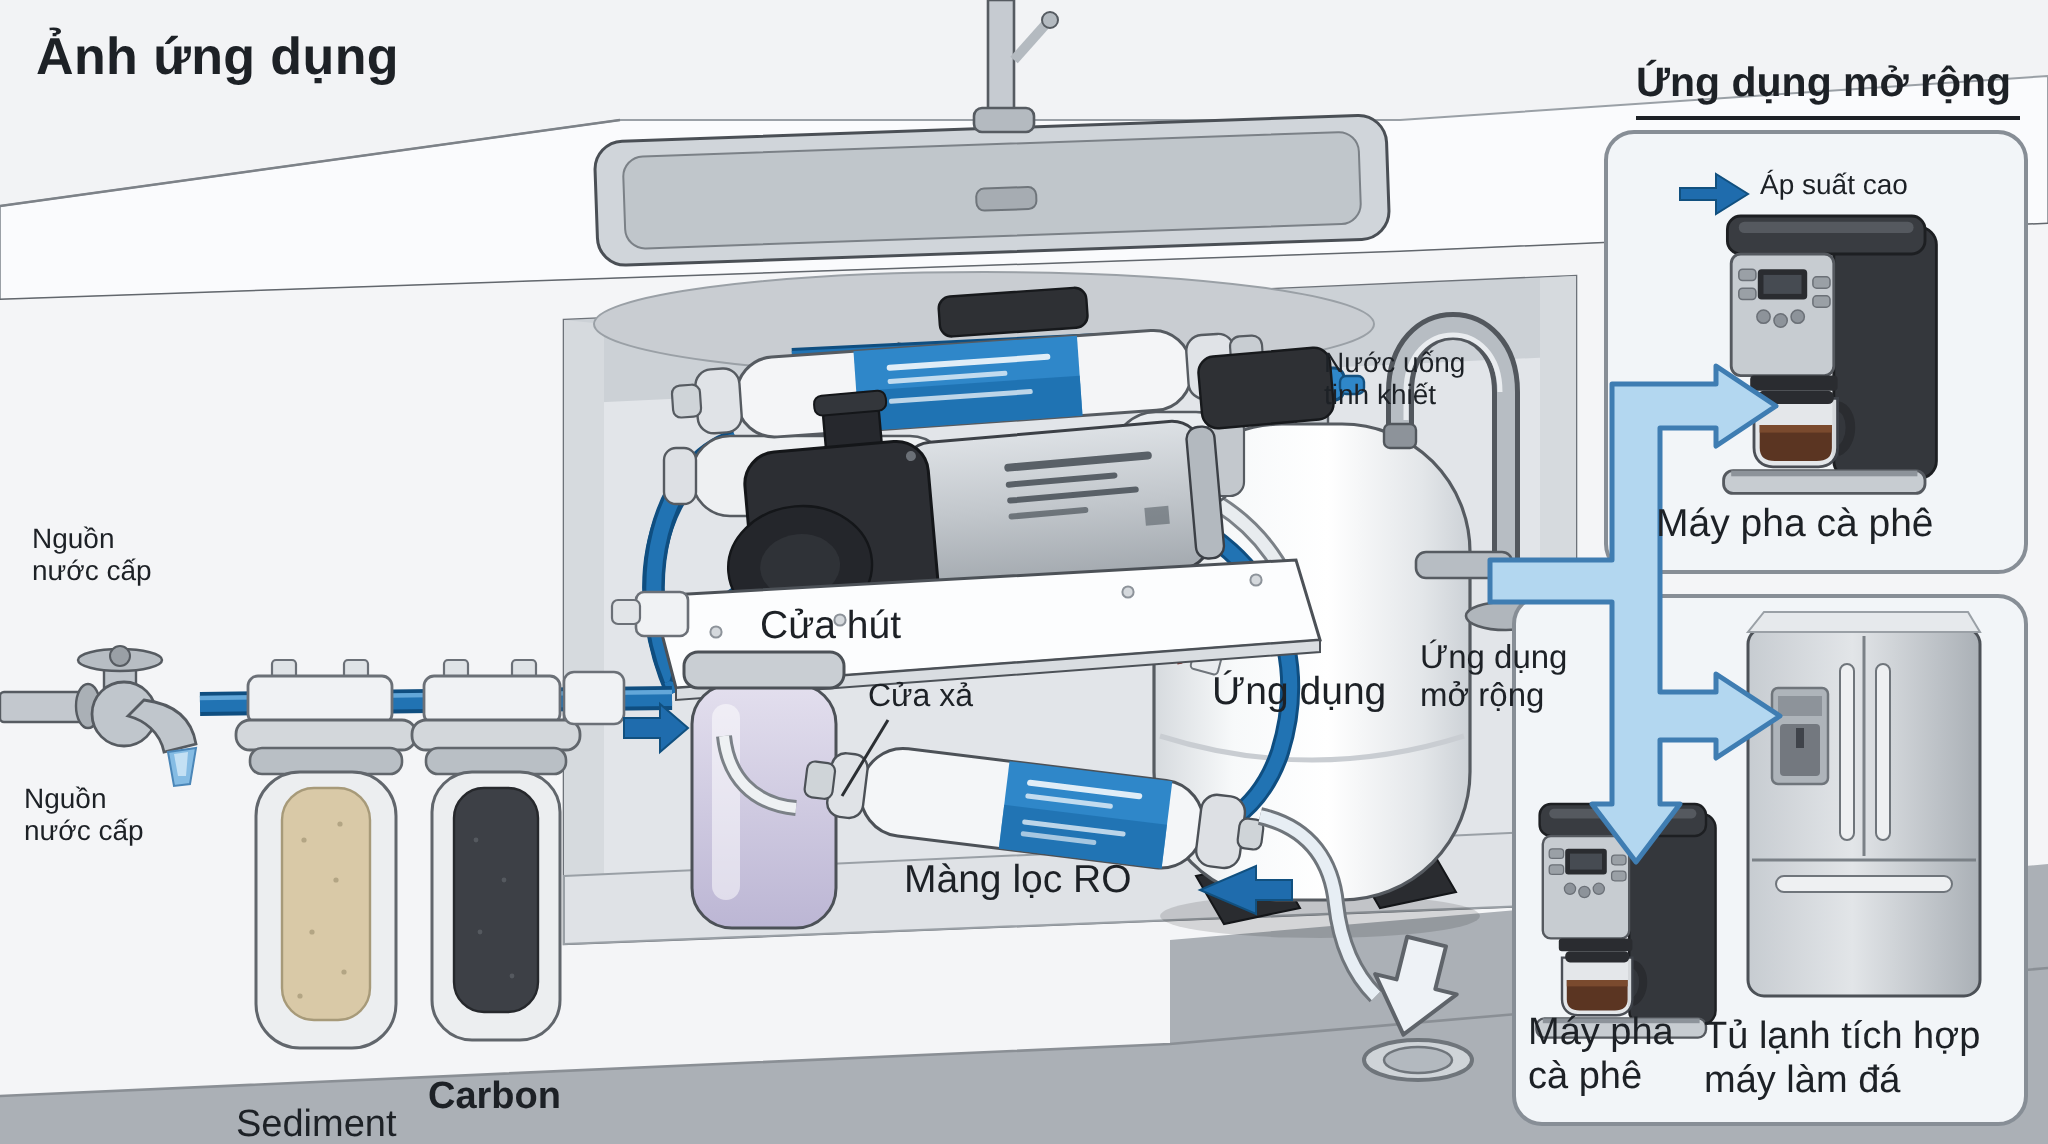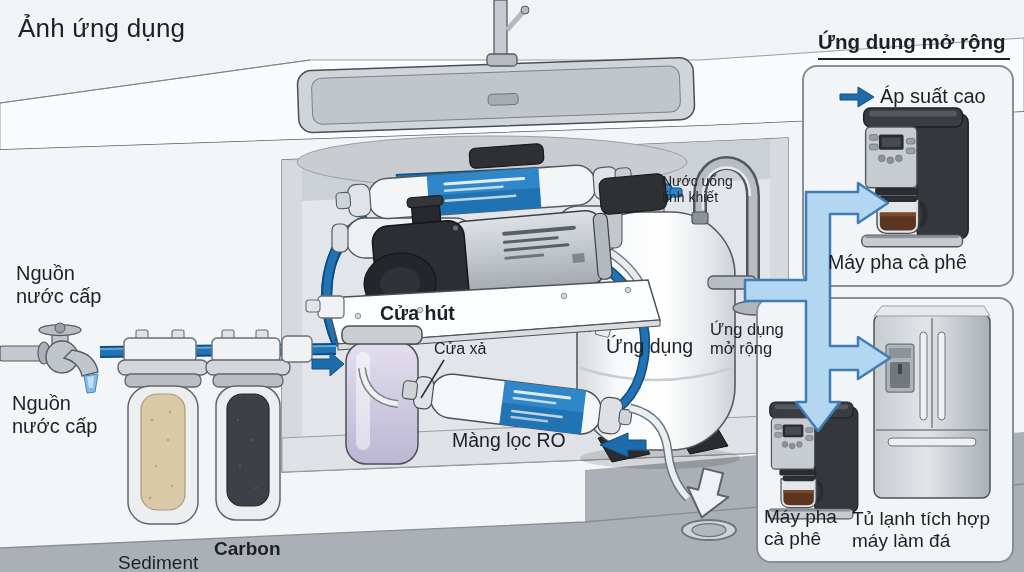--- a/index.html
+++ b/index.html
@@ -2,23 +2,23 @@
 <html><head>
 <meta charset="utf-8">
 <style>
   html,body{margin:0;padding:0;background:#ffffff;}
   .stage{position:relative;width:1024px;height:572px;overflow:hidden;
          font-family:"Liberation Sans",sans-serif;color:#1d2126;background:#eef0f2;}
   .stage svg{position:absolute;left:0;top:0;}
   .label{position:absolute;color:#1d2126;line-height:1.14;text-align:left;
          white-space:pre-line;z-index:40;}
   .lbl-19{font-size:19px;}
-  .lbl-20{font-size:20px;}
+  .lbl-20{font-size:14px;}
   .lbl-16{font-size:16.5px;}
-  .title{font-size:26px;font-weight:400;text-align:center;letter-spacing:.2px;}
+  .title{font-size:26px;font-weight:700;text-align:center;letter-spacing:.2px;}
   .panel-header{font-size:20.5px;font-weight:700;border-bottom:2.5px solid #1d2126;
                 padding-bottom:5px;}
 </style>
 </head>
 <body>
 
 <div class="stage">
 
 <svg width="1024" height="572" viewBox="0 0 1024 572">
   <defs>
@@ -339,21 +339,21 @@
 <div class="label lbl-20" style="left:880px;top:85px;text-align:left;">Áp suất cao</div>
 
 <div class="label" style="left:828px;top:251px;width:164px;font-size:19.5px;">Máy pha cà phê</div>
 
 <div class="label lbl-20" style="left:16px;top:262px;width:110px;">Nguồn
 nước cấp</div>
 
 <div class="label lbl-20" style="left:12px;top:392px;width:116px;">Nguồn
 nước cấp</div>
 
-<div class="label" style="left:380px;top:302px;width:80px;font-size:19.5px;font-weight:bold;">Cửa hút</div>
+<div class="label" style="left:380px;top:302px;width:80px;font-size:19.5px;">Cửa hút</div>
 
 <div class="label" style="left:434px;top:340px;width:72px;font-size:16px;">Cửa xả</div>
 
 <div class="label" style="left:452px;top:429px;width:130px;font-size:19.5px;">Màng lọc RO</div>
 
 <div class="label" style="left:606px;top:335px;width:110px;font-size:19.5px;">Ứng dụng</div>
 
 <div class="label" style="left:662px;top:174px;width:122px;font-size:14px;">Nước uống
 tinh khiết</div>
 

